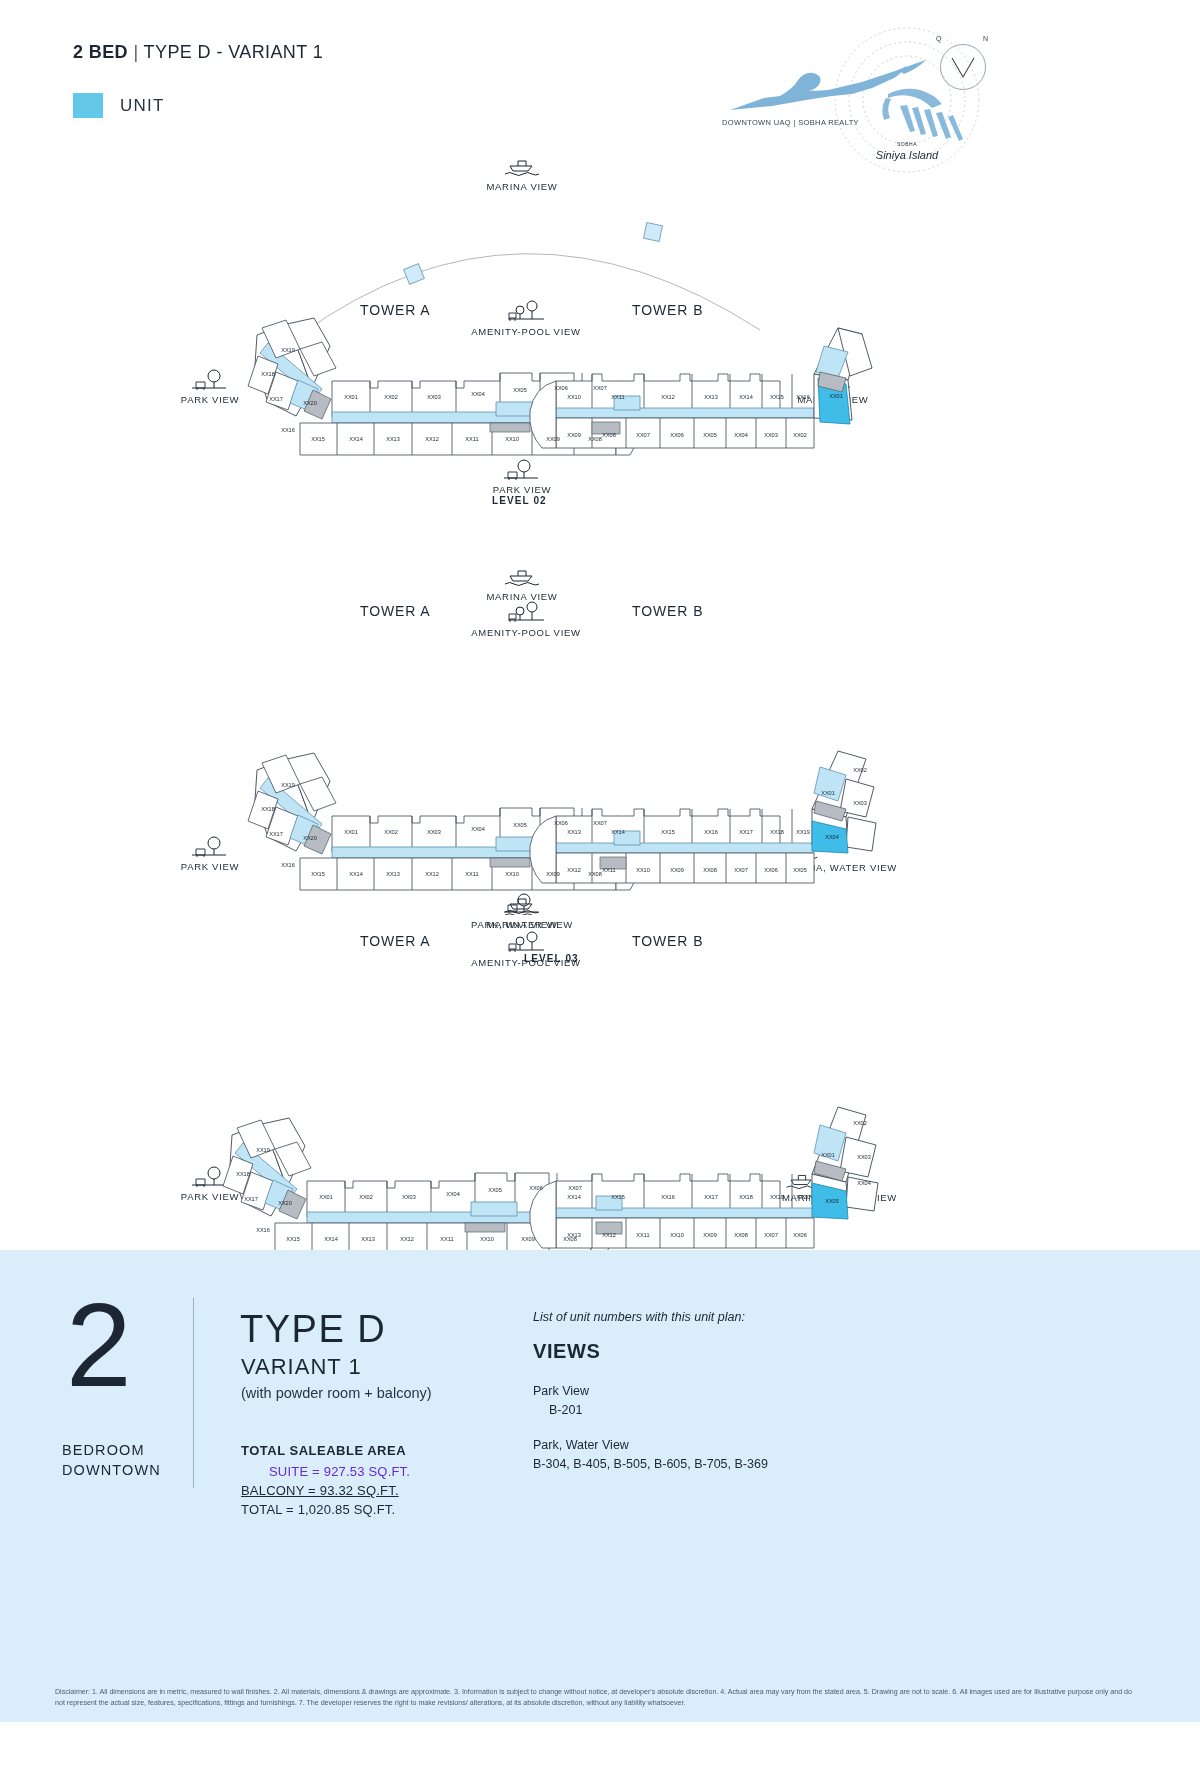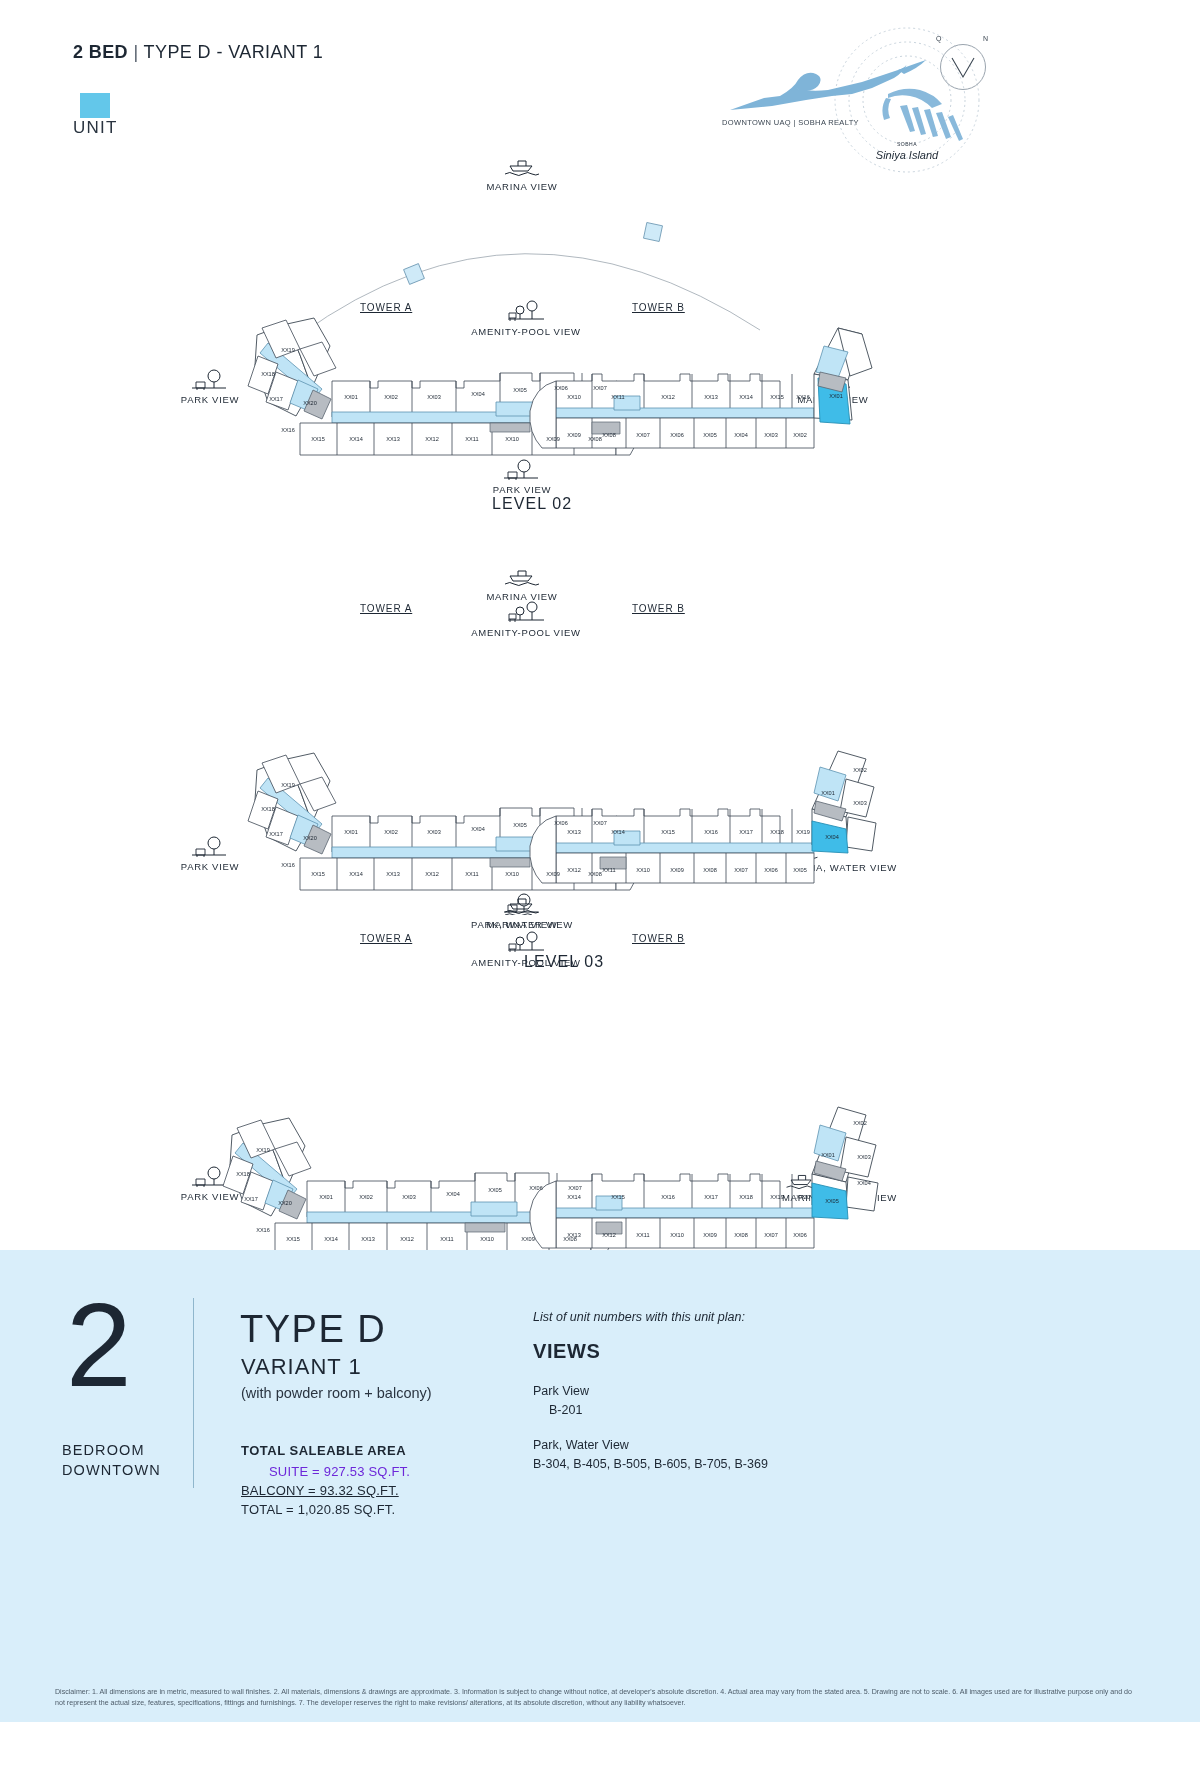--- a/index.html
+++ b/index.html
@@ -11,41 +11,41 @@
     position: relative;
     overflow: hidden;
   }
 
   
   .header { position: absolute; left: 0; top: 0; width: 1032px; height: 200px; }
   .title { position: absolute; left: 73px; top: 42px; font-size: 18px; letter-spacing: .4px; color: #1d2733; white-space: nowrap; }
   .title b { font-weight: 700; }
   .title .sep { color: #56606c; font-weight: 400; }
 
-  .legend { position: absolute; left: 73px; top: 93px; display: flex; align-items: center; gap: 0; flex-direction: column; }
+  .legend { position: absolute; left: 73px; top: 93px; display: flex; align-items: center; gap: 17px; }
   .legend-swatch { width: 30px; height: 25px; background: #63C7EA; }
   .legend-label { font-size: 17px; letter-spacing: 1.2px; color: #2a3440; }
 
   
   .logo-wrap { position: absolute; right: 30px; top: 18px; width: 300px; height: 160px; }
   .logo-text { position: absolute; left: 20px; top: 100px; font-size: 7.5px; letter-spacing: .35px; color: #3b4652; white-space: nowrap; }
   .compass { position: absolute; right: 16px; top: 26px; width: 46px; height: 46px; }
   .compass .circ { width: 46px; height: 46px; border: 1px solid #9aa4ae; border-radius: 50%; }
   .compass-n, .compass-q { position: absolute; font-size: 7px; color: #3b4652; }
   .compass-n { right: -2px; top: -9px; }
   .compass-q { left: -4px; top: -9px; }
 
   
   .plans { position: absolute; left: 0; top: 140px; width: 1200px; height: 1110px; }
   .plan { position: absolute; left: 0; width: 1196px; }
 
   .view-tag { position: absolute; text-align: center; font-size: 9.5px; letter-spacing: .7px; color: #1d2733; white-space: nowrap; }
   .view-tag .ic { display: block; margin: 0 auto 4px auto; }
-  .tower-tag { position: absolute; font-size: 10px; letter-spacing: .9px; color: #1d2733; white-space: nowrap; text-decoration: underline; }
-  .level-tag { position: absolute; font-size: 16px; font-weight: 400; letter-spacing: 1.1px; color: #1d2733; white-space: nowrap; }
+  .tower-tag { position: absolute; font-size: 14px; letter-spacing: .9px; color: #1d2733; white-space: nowrap; }
+  .level-tag { position: absolute; font-size: 10px; font-weight: 700; letter-spacing: 1.1px; color: #1d2733; white-space: nowrap; }
 
   .svgplan { position: absolute; left: 0; top: 0; }
 
   
   .footer { position: absolute; left: 0; top: 1250px; width: 1200px; height: 472px; background: #d9eefa; }
   .big-num { position: absolute; left: 66px; top: 44px; font-size: 118px; font-weight: 300; line-height: .88; color: #1d2733; font-family: "Liberation Sans", sans-serif; }
   .bedroom-l1 { position: absolute; left: 62px; top: 192px; font-size: 14.5px; letter-spacing: 1.1px; color: #1d2733; }
   .bedroom-l2 { position: absolute; left: 62px; top: 212px; font-size: 14.5px; letter-spacing: 1.1px; color: #1d2733; }
   .divider { position: absolute; left: 193px; top: 48px; width: 1px; height: 190px; background: #8fb6cc; }
 

